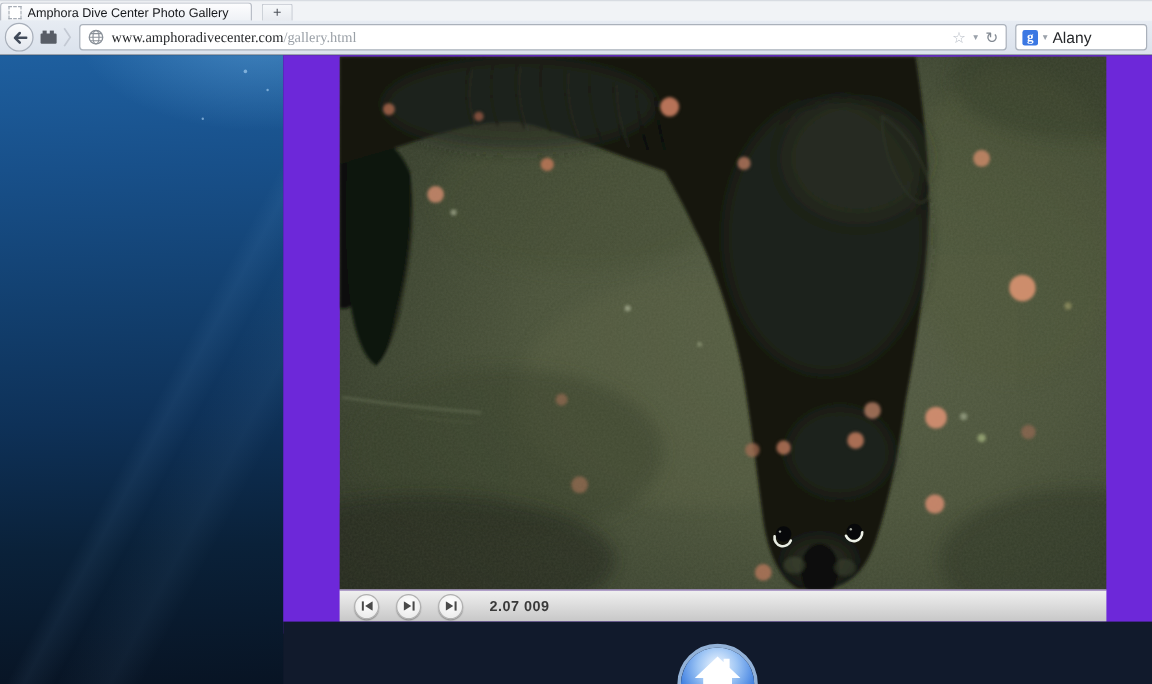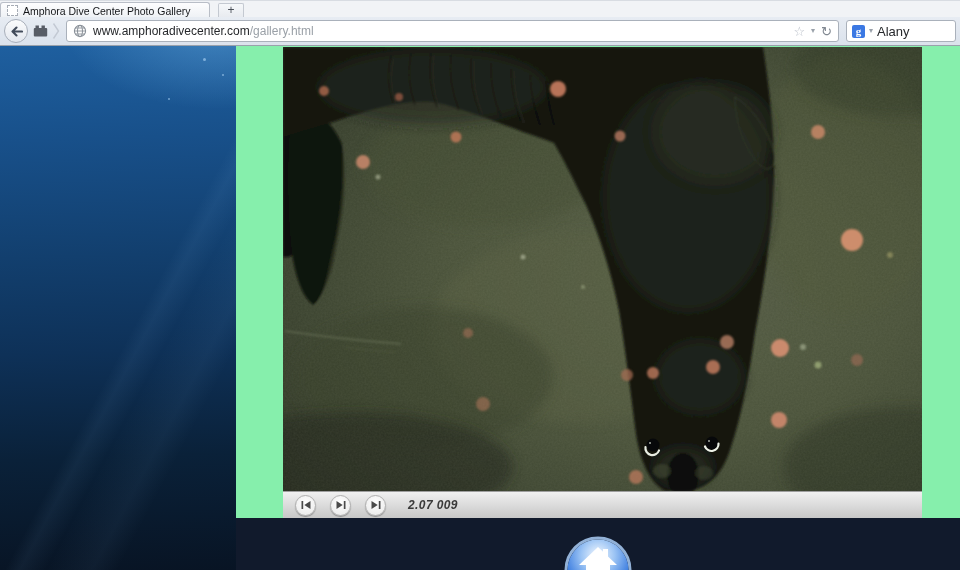--- a/index.html
+++ b/index.html
@@ -19,21 +19,21 @@
           text-align:center;cursor:default;}
   .navbar{position:absolute;left:0;top:17px;width:960px;height:29px;box-sizing:border-box;
           background:linear-gradient(#e7ecf3,#dbe2ec);border-bottom:1px solid #9aa1ab;
           display:flex;align-items:center;padding:0 4px;}
   .backbtn{width:22px;height:22px;border-radius:50%;border:1px solid #a8afba;flex:0 0 auto;
            background:linear-gradient(#fbfcfd,#e3e7ee);display:flex;align-items:center;justify-content:center;}
   .crumb{display:flex;align-items:center;gap:4px;padding:0 6px 0 5px;flex:0 0 auto;}
   .urlbar{flex:1 1 auto;min-width:0;height:22px;box-sizing:border-box;background:#fff;
           border:1px solid #aab1bb;border-radius:3px;display:flex;align-items:center;
           padding:0 6px;gap:6px;}
-  .url-text{flex:1 1 auto;min-width:0;font-size:12px;white-space:nowrap;overflow:hidden;}
+  .url-text{flex:1 1 auto;min-width:0;font-size:12px;white-space:nowrap;overflow:hidden;font-family:Liberation Serif, serif;}
   .url-domain{color:#26282b;}
   .url-path{color:#9aa0a7;}
   .glyph-star{font-size:13px;color:#b9bfc8;line-height:1;}
   .glyph-drop{font-size:8px;color:#9aa1aa;line-height:1;}
   .glyph-reload{font-size:13px;color:#828992;line-height:1;}
   .searchbar{flex:0 0 auto;width:110px;height:22px;box-sizing:border-box;background:#fff;
              border:1px solid #aab1bb;border-radius:3px;display:flex;align-items:center;
              padding:0 5px;gap:4px;margin-left:7px;}
   .gbadge{width:13px;height:13px;border-radius:2px;background:#3b78e3;color:#fff;flex:0 0 auto;
           font-family:"Liberation Serif","DejaVu Serif",serif;font-weight:bold;font-size:11px;
@@ -42,21 +42,21 @@
   
   .content{position:absolute;left:0;top:46px;width:960px;height:524px;background:#081424;}
   .ocean{position:absolute;left:0;top:0;width:236px;height:524px;
          background:linear-gradient(178deg,#1e5f9f 0%,#18508a 18%,#123f6e 40%,#0e3158 58%,#0a2139 78%,#081424 100%);}
   .ocean:before{content:"";position:absolute;inset:0;
          background:radial-gradient(ellipse 220px 120px at 92% -4%,rgba(126,196,246,.38),rgba(126,196,246,0) 70%);}
   .ocean:after{content:"";position:absolute;inset:0;
          background:linear-gradient(118deg,transparent 55%,rgba(150,205,255,.06) 58%,transparent 63%,
                      rgba(150,205,255,.05) 72%,transparent 77%);}
   .bubble{position:absolute;border-radius:50%;background:rgba(190,225,255,.55);}
-  .viewer{position:absolute;left:236px;top:0;width:724px;height:482px;background:#86efac;font-style:italic;}
+  .viewer{position:absolute;left:236px;top:0;width:724px;height:482px;background:#6d28d9;}
   .photo{position:absolute;left:47px;top:1px;width:639px;height:444px;}
   .photo svg{display:block;width:639px;height:444px;}
   .controls{position:absolute;left:47px;top:445px;width:639px;height:27px;box-sizing:border-box;
             background:linear-gradient(#f0f0f0,#c7c7c7);border-top:1px solid #9e9e9e;
             display:flex;align-items:center;padding-left:12px;gap:14px;}
   .cbtn{width:19px;height:19px;border-radius:50%;border:1px solid #b0b0b0;flex:0 0 auto;
         background:radial-gradient(circle at 50% 35%,#ffffff,#e7e7e7);
         box-shadow:0 1px 1px rgba(0,0,0,.3);display:flex;align-items:center;justify-content:center;}
   .counter{font-size:12px;font-weight:bold;color:#3a3a3a;letter-spacing:.4px;margin-left:8px;}
   .footer{position:absolute;left:236px;top:472px;width:724px;height:52px;background:#111a2c;overflow:hidden;}

